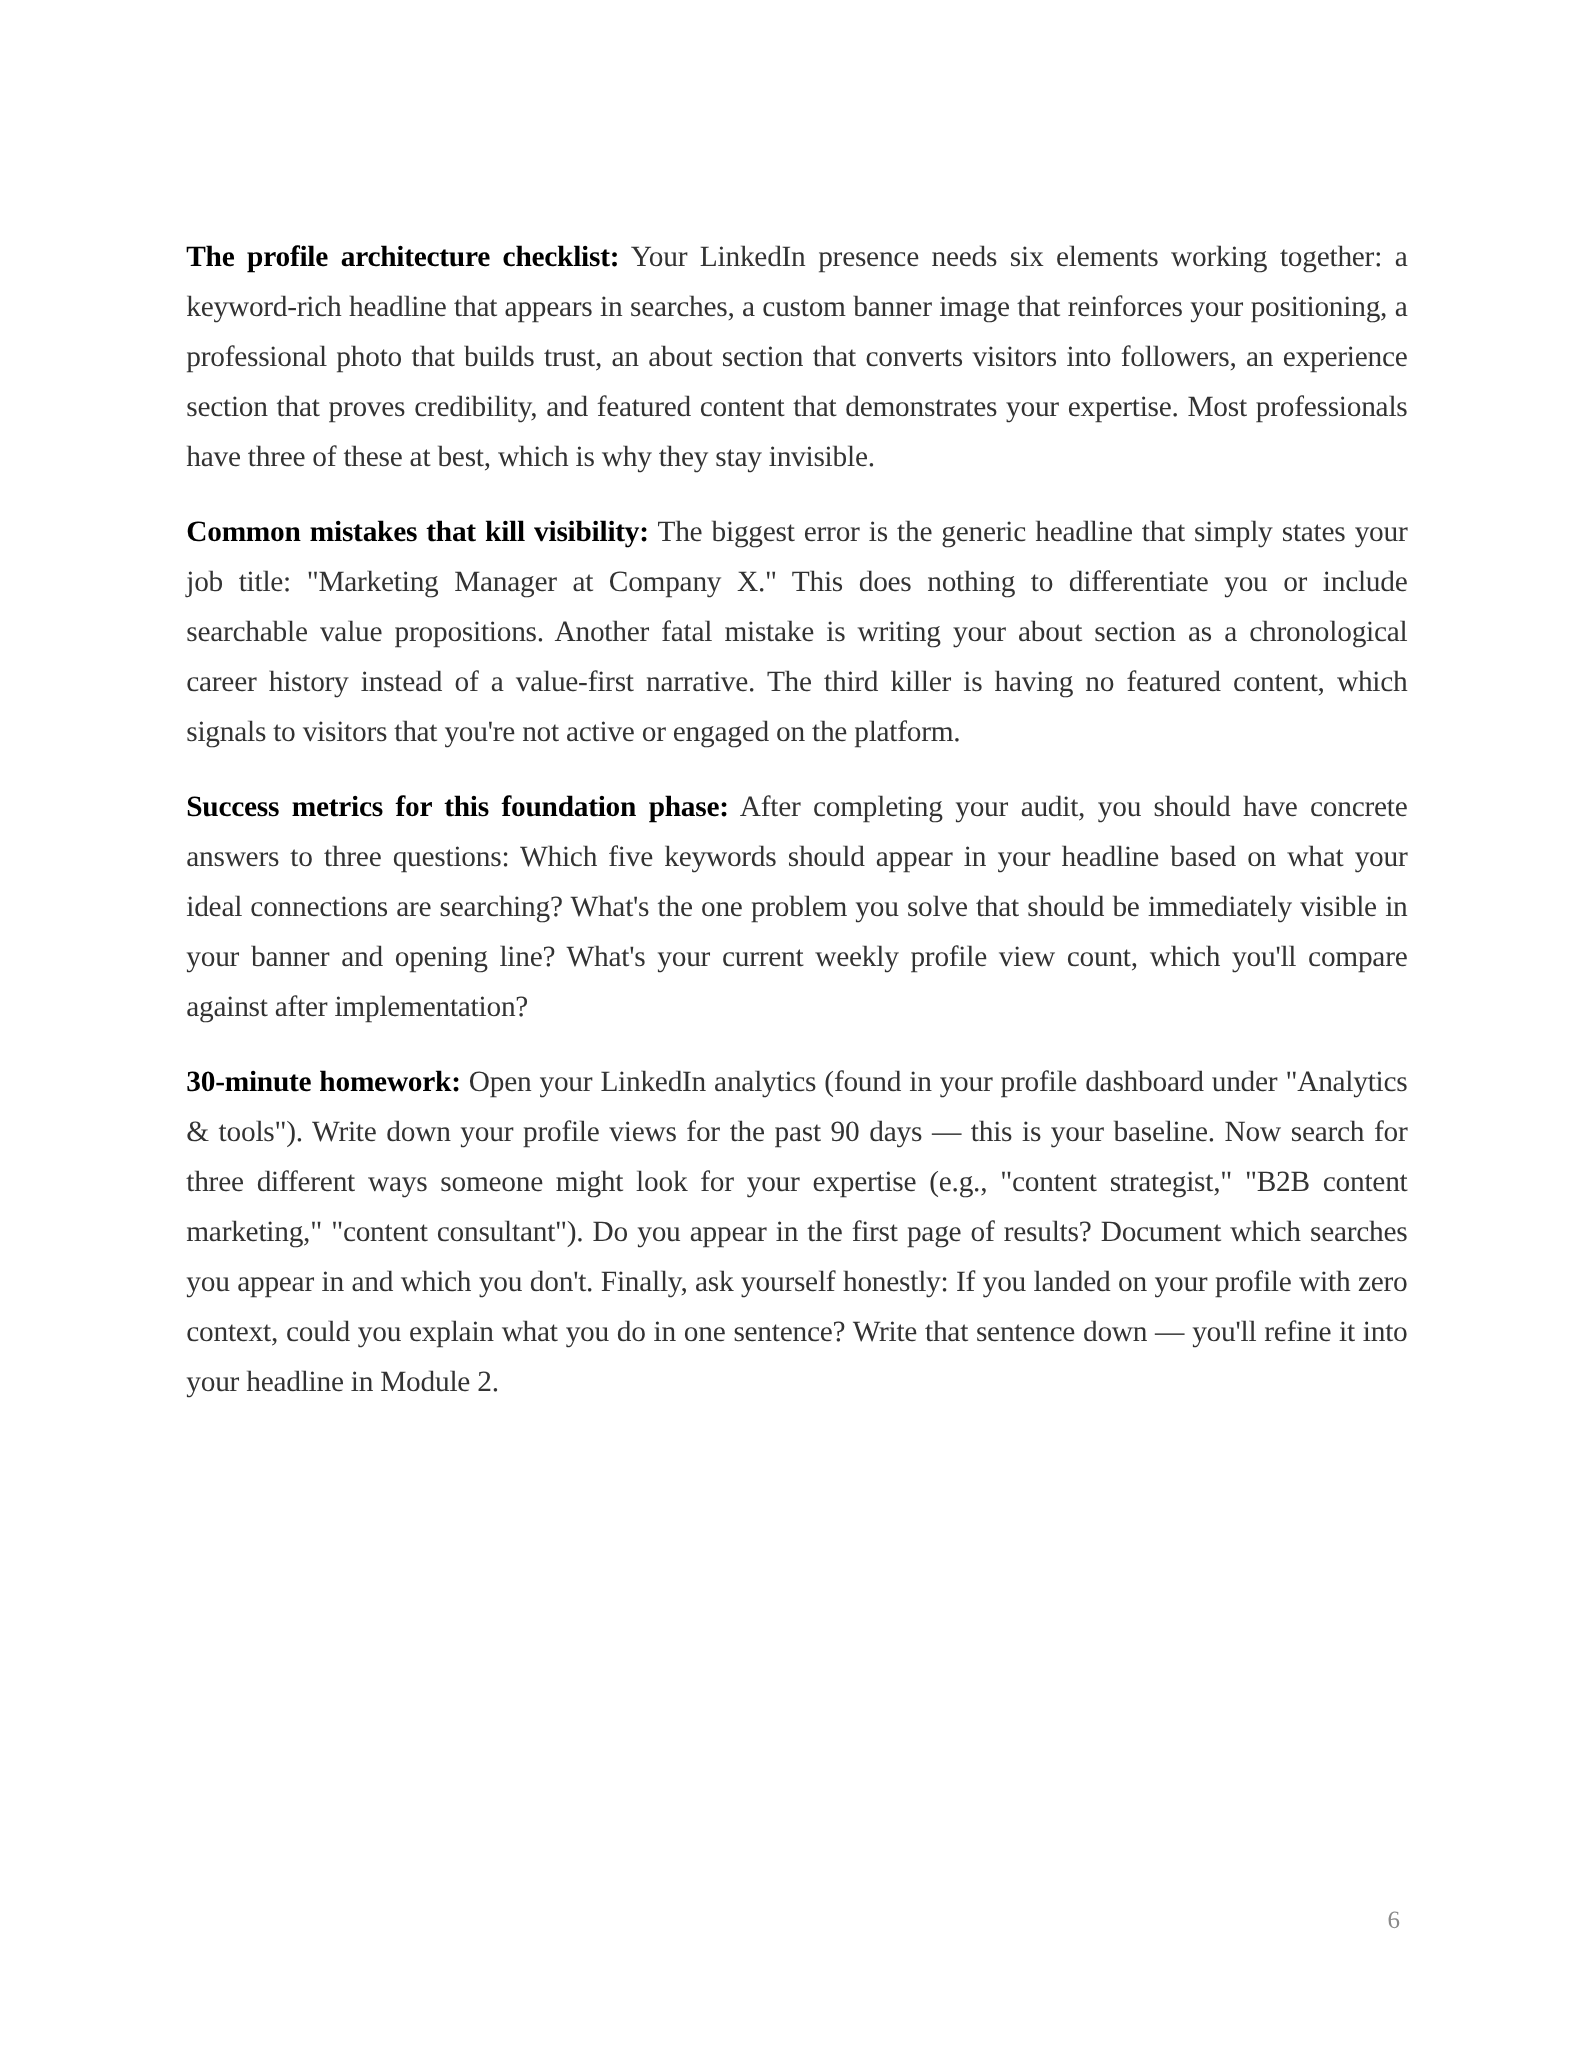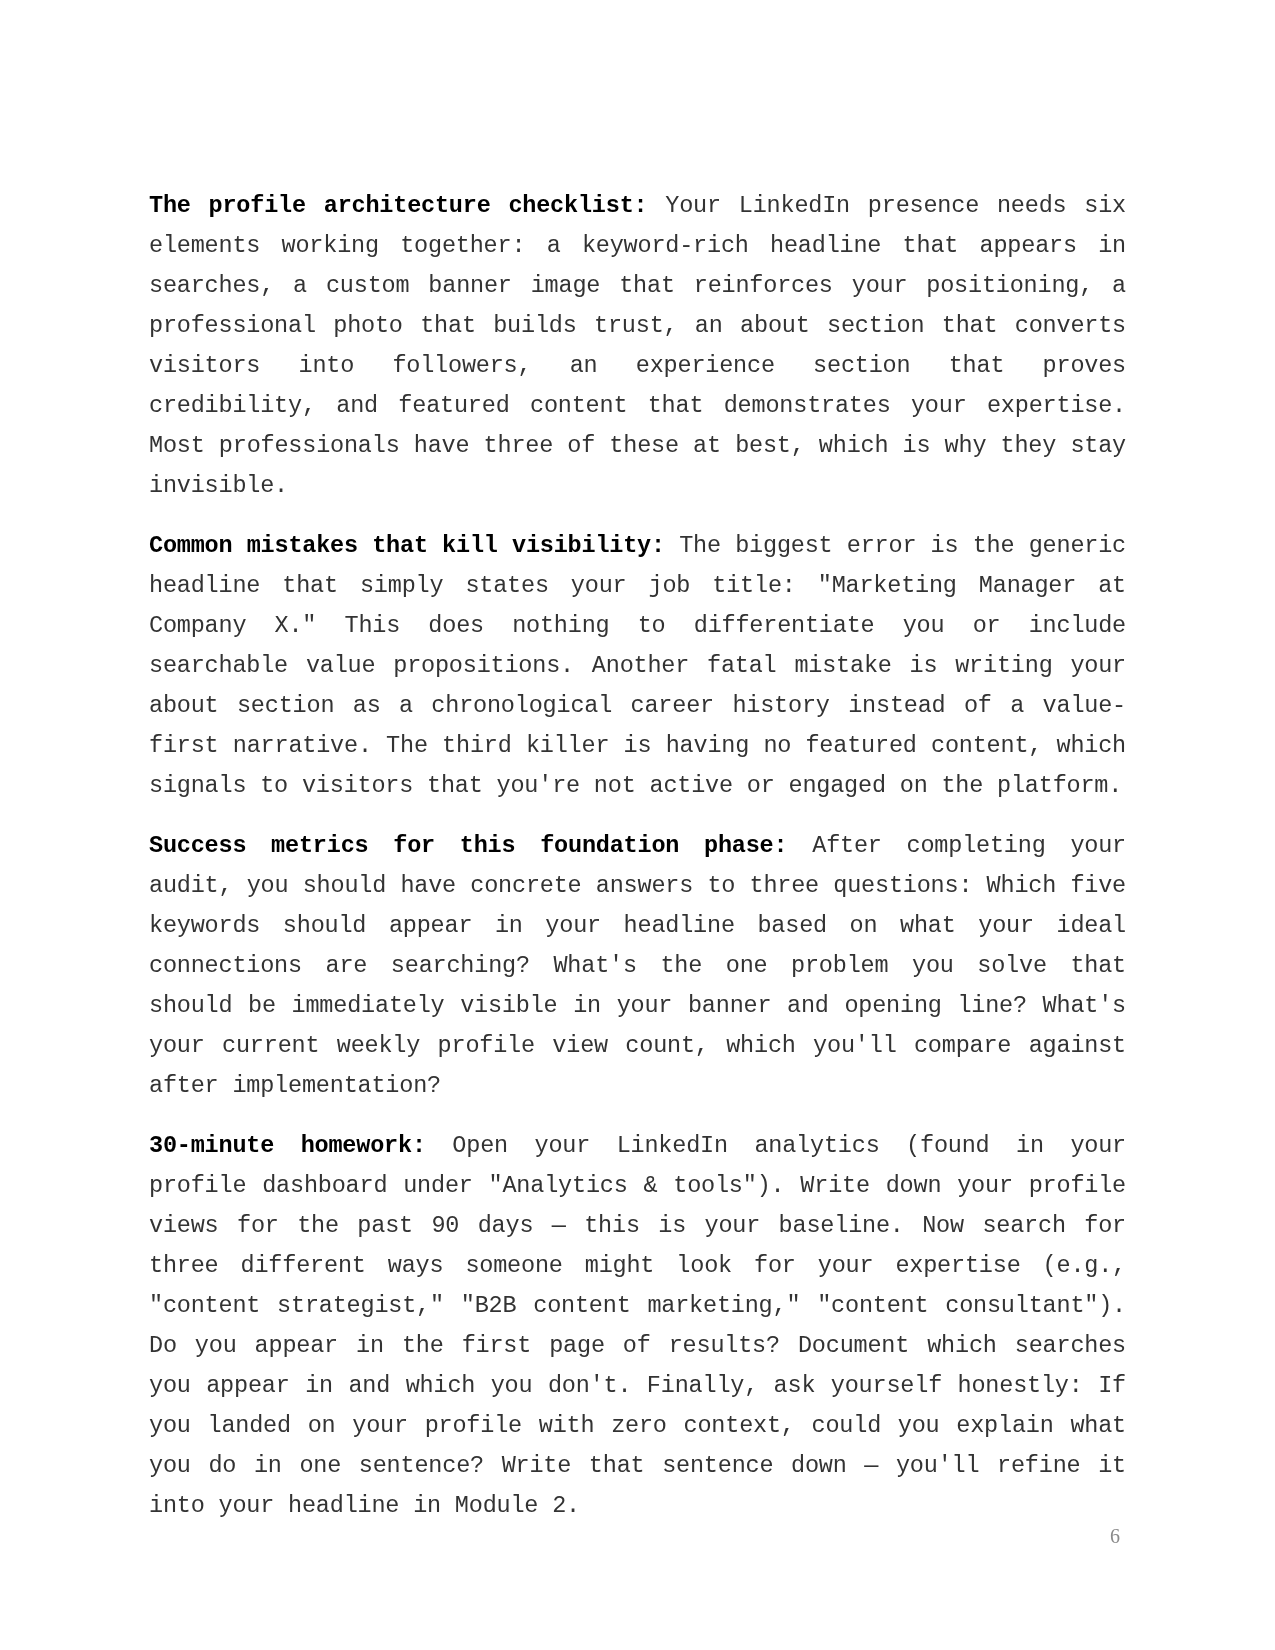--- a/index.html
+++ b/index.html
@@ -1,20 +1,20 @@
 <!DOCTYPE html>
 <html><head>
   <meta charset="utf-8">
   <style>
     html, body { margin: 0; padding: 0; background: #ffffff; }
     body { width: 1275px; height: 1650px; position: relative; overflow: hidden; }
     .page { position: absolute; left: 149px; top: 186px; width: 977px; }
     .para {
       margin: 0 0 20px 0;
-      font-family: Liberation Mono, monospace;
+      font-family: Liberation Serif, serif;
       font-size: 23.5px;
       line-height: 40px;
       color: #333333;
       text-align: justify;
       letter-spacing: -0.2px;
     }
     .para .lead { font-weight: bold; color: #000000; }
     .page-number {
       position: absolute; left: 1110px; top: 1525px;
       font-family: "Liberation Serif", serif;

